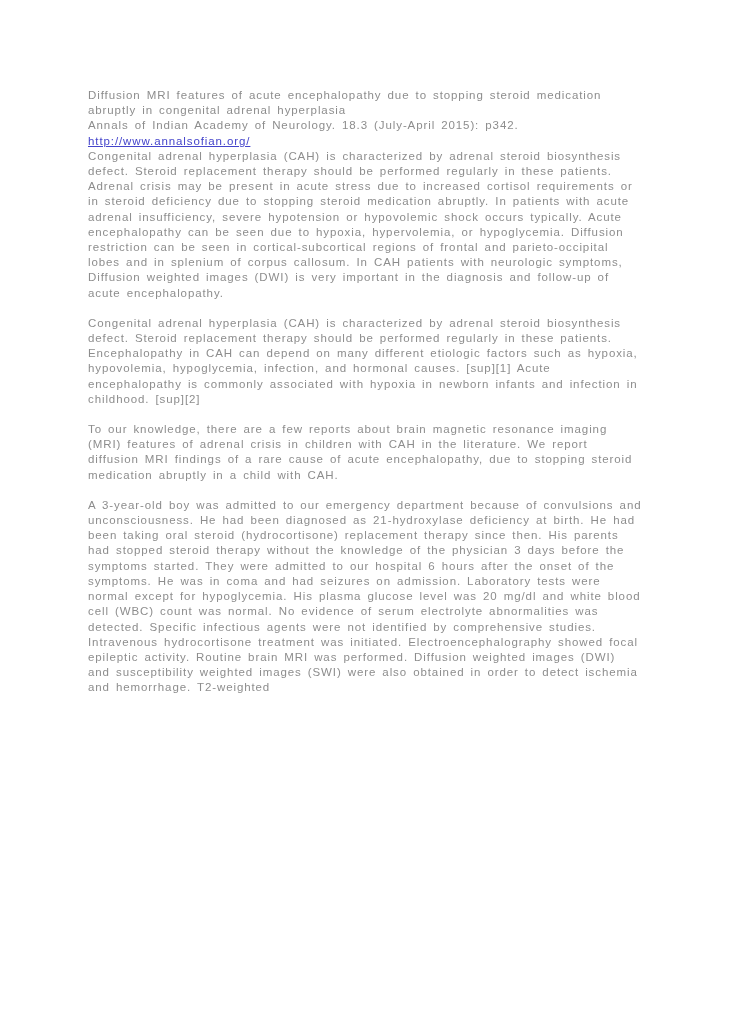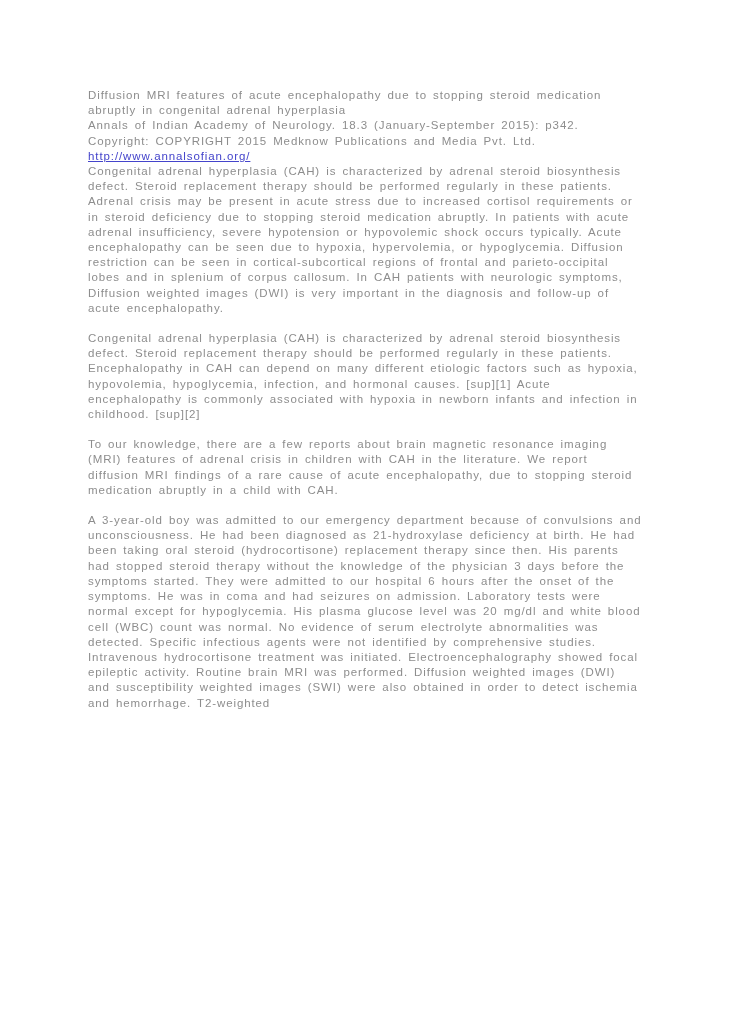--- a/index.html
+++ b/index.html
@@ -49,23 +49,22 @@
 </style>
 </head>
 <body>
 
 <div class="page">
   <div class="content">
 
     <p>Diffusion MRI features of acute encephalopathy due to stopping steroid medication abruptly in congenital adrenal hyperplasia</p>
 
 
-    <p><span class="italic">Annals of Indian Academy of Neurology</span><span>. 18.3 (January-September 2015): p342.</span></p>
+    <p><span class="italic">Annals of Indian Academy of Neurology</span><span>. 18.3 (July-April 2015): p342.</span></p>
 
-    <p>Copyright: COPYRIGHT 2015 Medknow Publications and Media Pvt. Ltd.</p>
 
     <p><a class="link" href="#">http://www.annalsofian.org/</a></p>
 
 
 
     <p class="block">Congenital adrenal hyperplasia (CAH) is characterized by adrenal steroid biosynthesis defect. Steroid replacement therapy should be performed regularly in these patients. Adrenal crisis may be present in acute stress due to increased cortisol requirements or in steroid deficiency due to stopping steroid medication abruptly. In patients with acute adrenal insufficiency, severe hypotension or hypovolemic shock occurs typically. Acute encephalopathy can be seen due to hypoxia, hypervolemia, or hypoglycemia. Diffusion restriction can be seen in cortical-subcortical regions of frontal and parieto-occipital lobes and in splenium of corpus callosum. In CAH patients with neurologic symptoms, Diffusion weighted images (DWI) is very important in the diagnosis and follow-up of acute encephalopathy.</p>
 
 
     <p class="block">Congenital adrenal hyperplasia (CAH) is characterized by adrenal steroid biosynthesis defect. Steroid replacement therapy should be performed regularly in these patients. Encephalopathy in CAH can depend on many different etiologic factors such as hypoxia, hypovolemia, hypoglycemia, infection, and hormonal causes. [sup][1] Acute encephalopathy is commonly associated with hypoxia in newborn infants and infection in childhood. [sup][2]</p>
 

